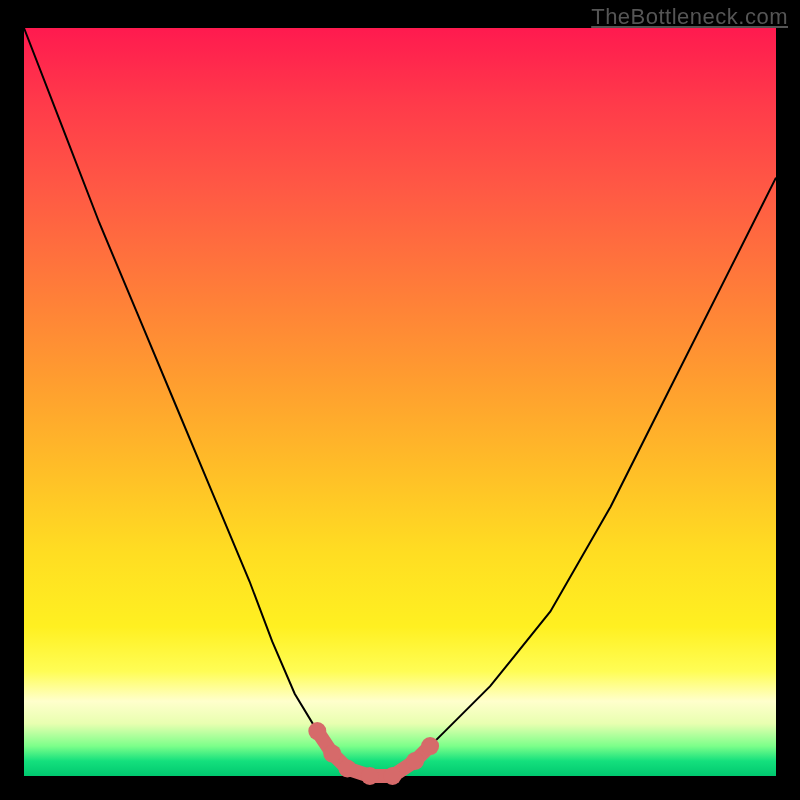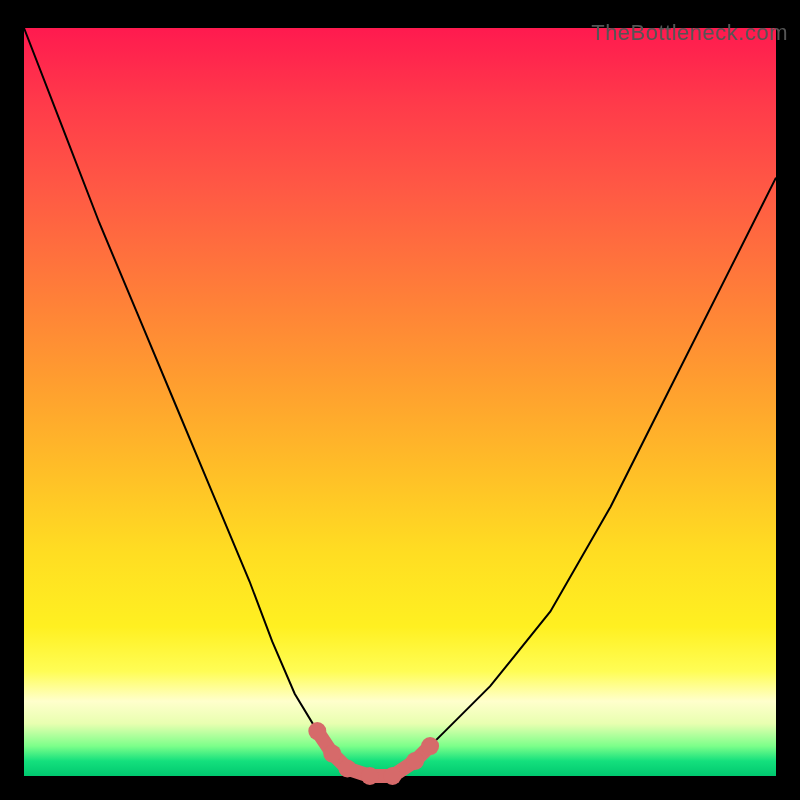--- a/index.html
+++ b/index.html
@@ -11,27 +11,28 @@
     font-family: Arial, Helvetica, sans-serif;
   }
   .outer {
     position: relative;
     width: 800px;
     height: 800px;
     background: #000;
   }
   .watermark {
     position: absolute;
-    top: 20px;
+    top: 4px;
     right: 12px;
     color: #555;
     font-size: 22px;
     font-weight: 400;
     letter-spacing: 0.5px;
     z-index: 10;
+    text-decoration: underline;
   }
   .plot {
     position: absolute;
     left: 24px;
     top: 28px;
     width: 752px;
     height: 748px;
     background: linear-gradient(to bottom,
       #ff1a4f 0%,
       #ff3a4a 10%,

